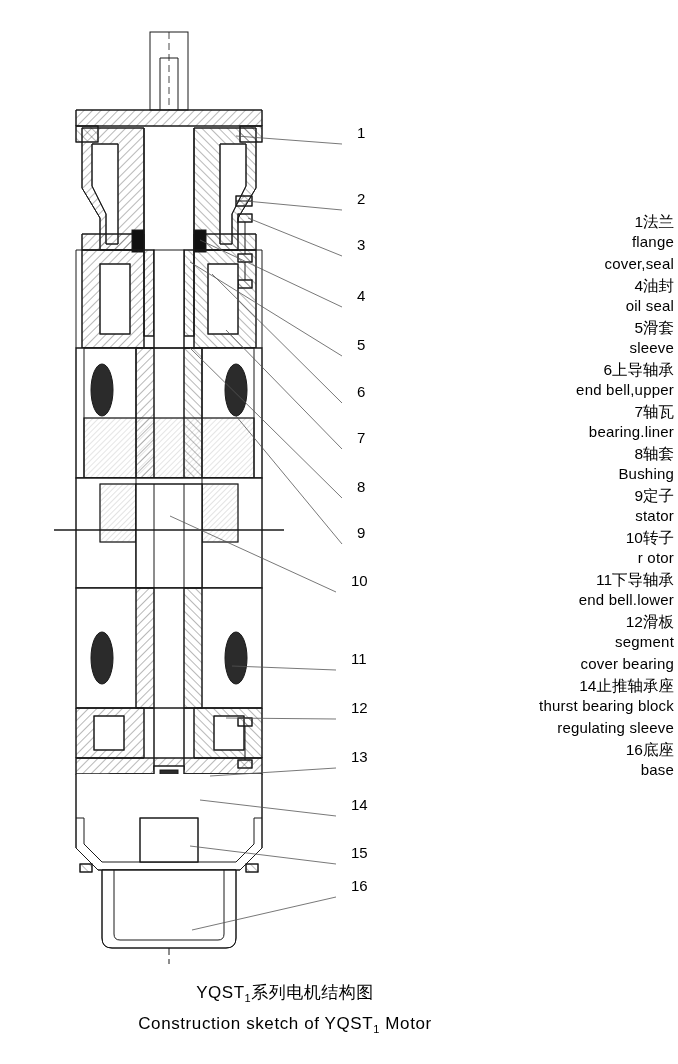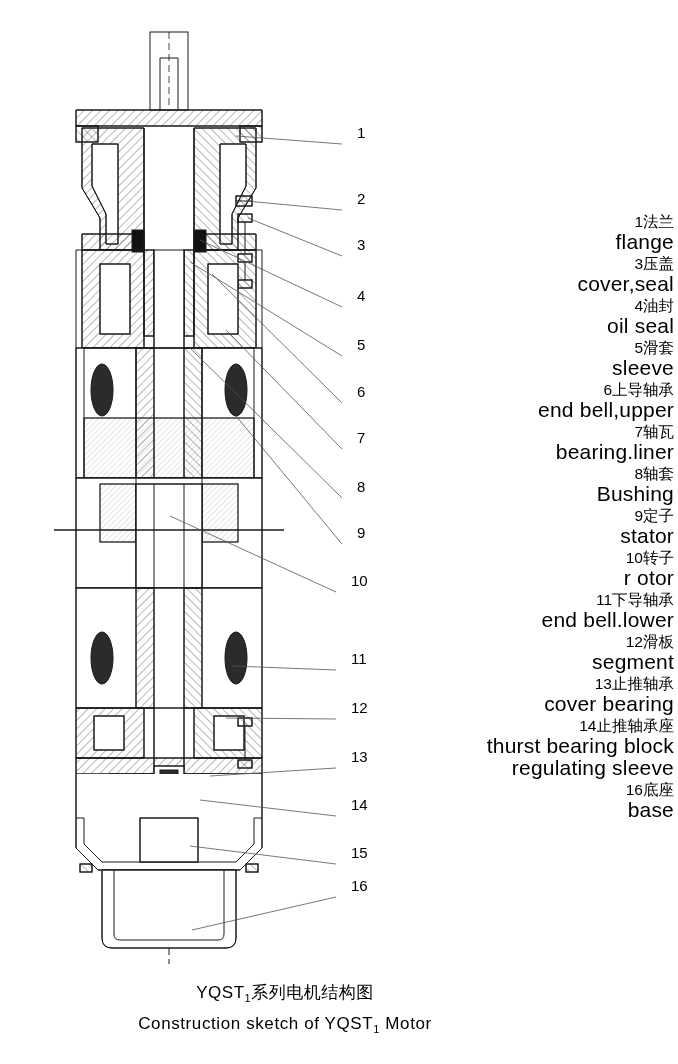--- a/index.html
+++ b/index.html
@@ -55,21 +55,21 @@
   .legend-cn {
     font-size: 15.5px;
     line-height: 20px;
     white-space: nowrap;
   }
   .legend-num {
     display: inline-block;
     min-width: 16px;
   }
   .legend-en {
-    font-size: 21px;
+    font-size: 15px;
     line-height: 20px;
     padding-left: 18px;
     white-space: nowrap;
     letter-spacing: 0.2px;
   }
 
   
   #caption {
     position: absolute;
     left: 0;
@@ -328,21 +328,20 @@
 
   <div id="legend">
 
     <div class="legend-item">
       <div class="legend-cn"><span class="legend-num">1</span><span>法兰</span></div>
       <div class="legend-en">flange</div>
     </div>
 
 
     <div class="legend-item">
-      <div class="legend-cn"><span class="legend-num">3</span><span>压盖</span></div>
       <div class="legend-en">cover,seal</div>
     </div>
 
     <div class="legend-item">
       <div class="legend-cn"><span class="legend-num">4</span><span>油封</span></div>
       <div class="legend-en">oil seal</div>
     </div>
 
     <div class="legend-item">
       <div class="legend-cn"><span class="legend-num">5</span><span>滑套</span></div>
@@ -378,21 +377,20 @@
       <div class="legend-cn"><span class="legend-num">11</span><span>下导轴承</span></div>
       <div class="legend-en">end bell.lower</div>
     </div>
 
     <div class="legend-item">
       <div class="legend-cn"><span class="legend-num">12</span><span>滑板</span></div>
       <div class="legend-en">segment</div>
     </div>
 
     <div class="legend-item">
-      <div class="legend-cn"><span class="legend-num">13</span><span>止推轴承</span></div>
       <div class="legend-en">cover bearing</div>
     </div>
 
     <div class="legend-item">
       <div class="legend-cn"><span class="legend-num">14</span><span>止推轴承座</span></div>
       <div class="legend-en">thurst bearing block</div>
     </div>
 
     <div class="legend-item">
       <div class="legend-en">regulating sleeve</div>

